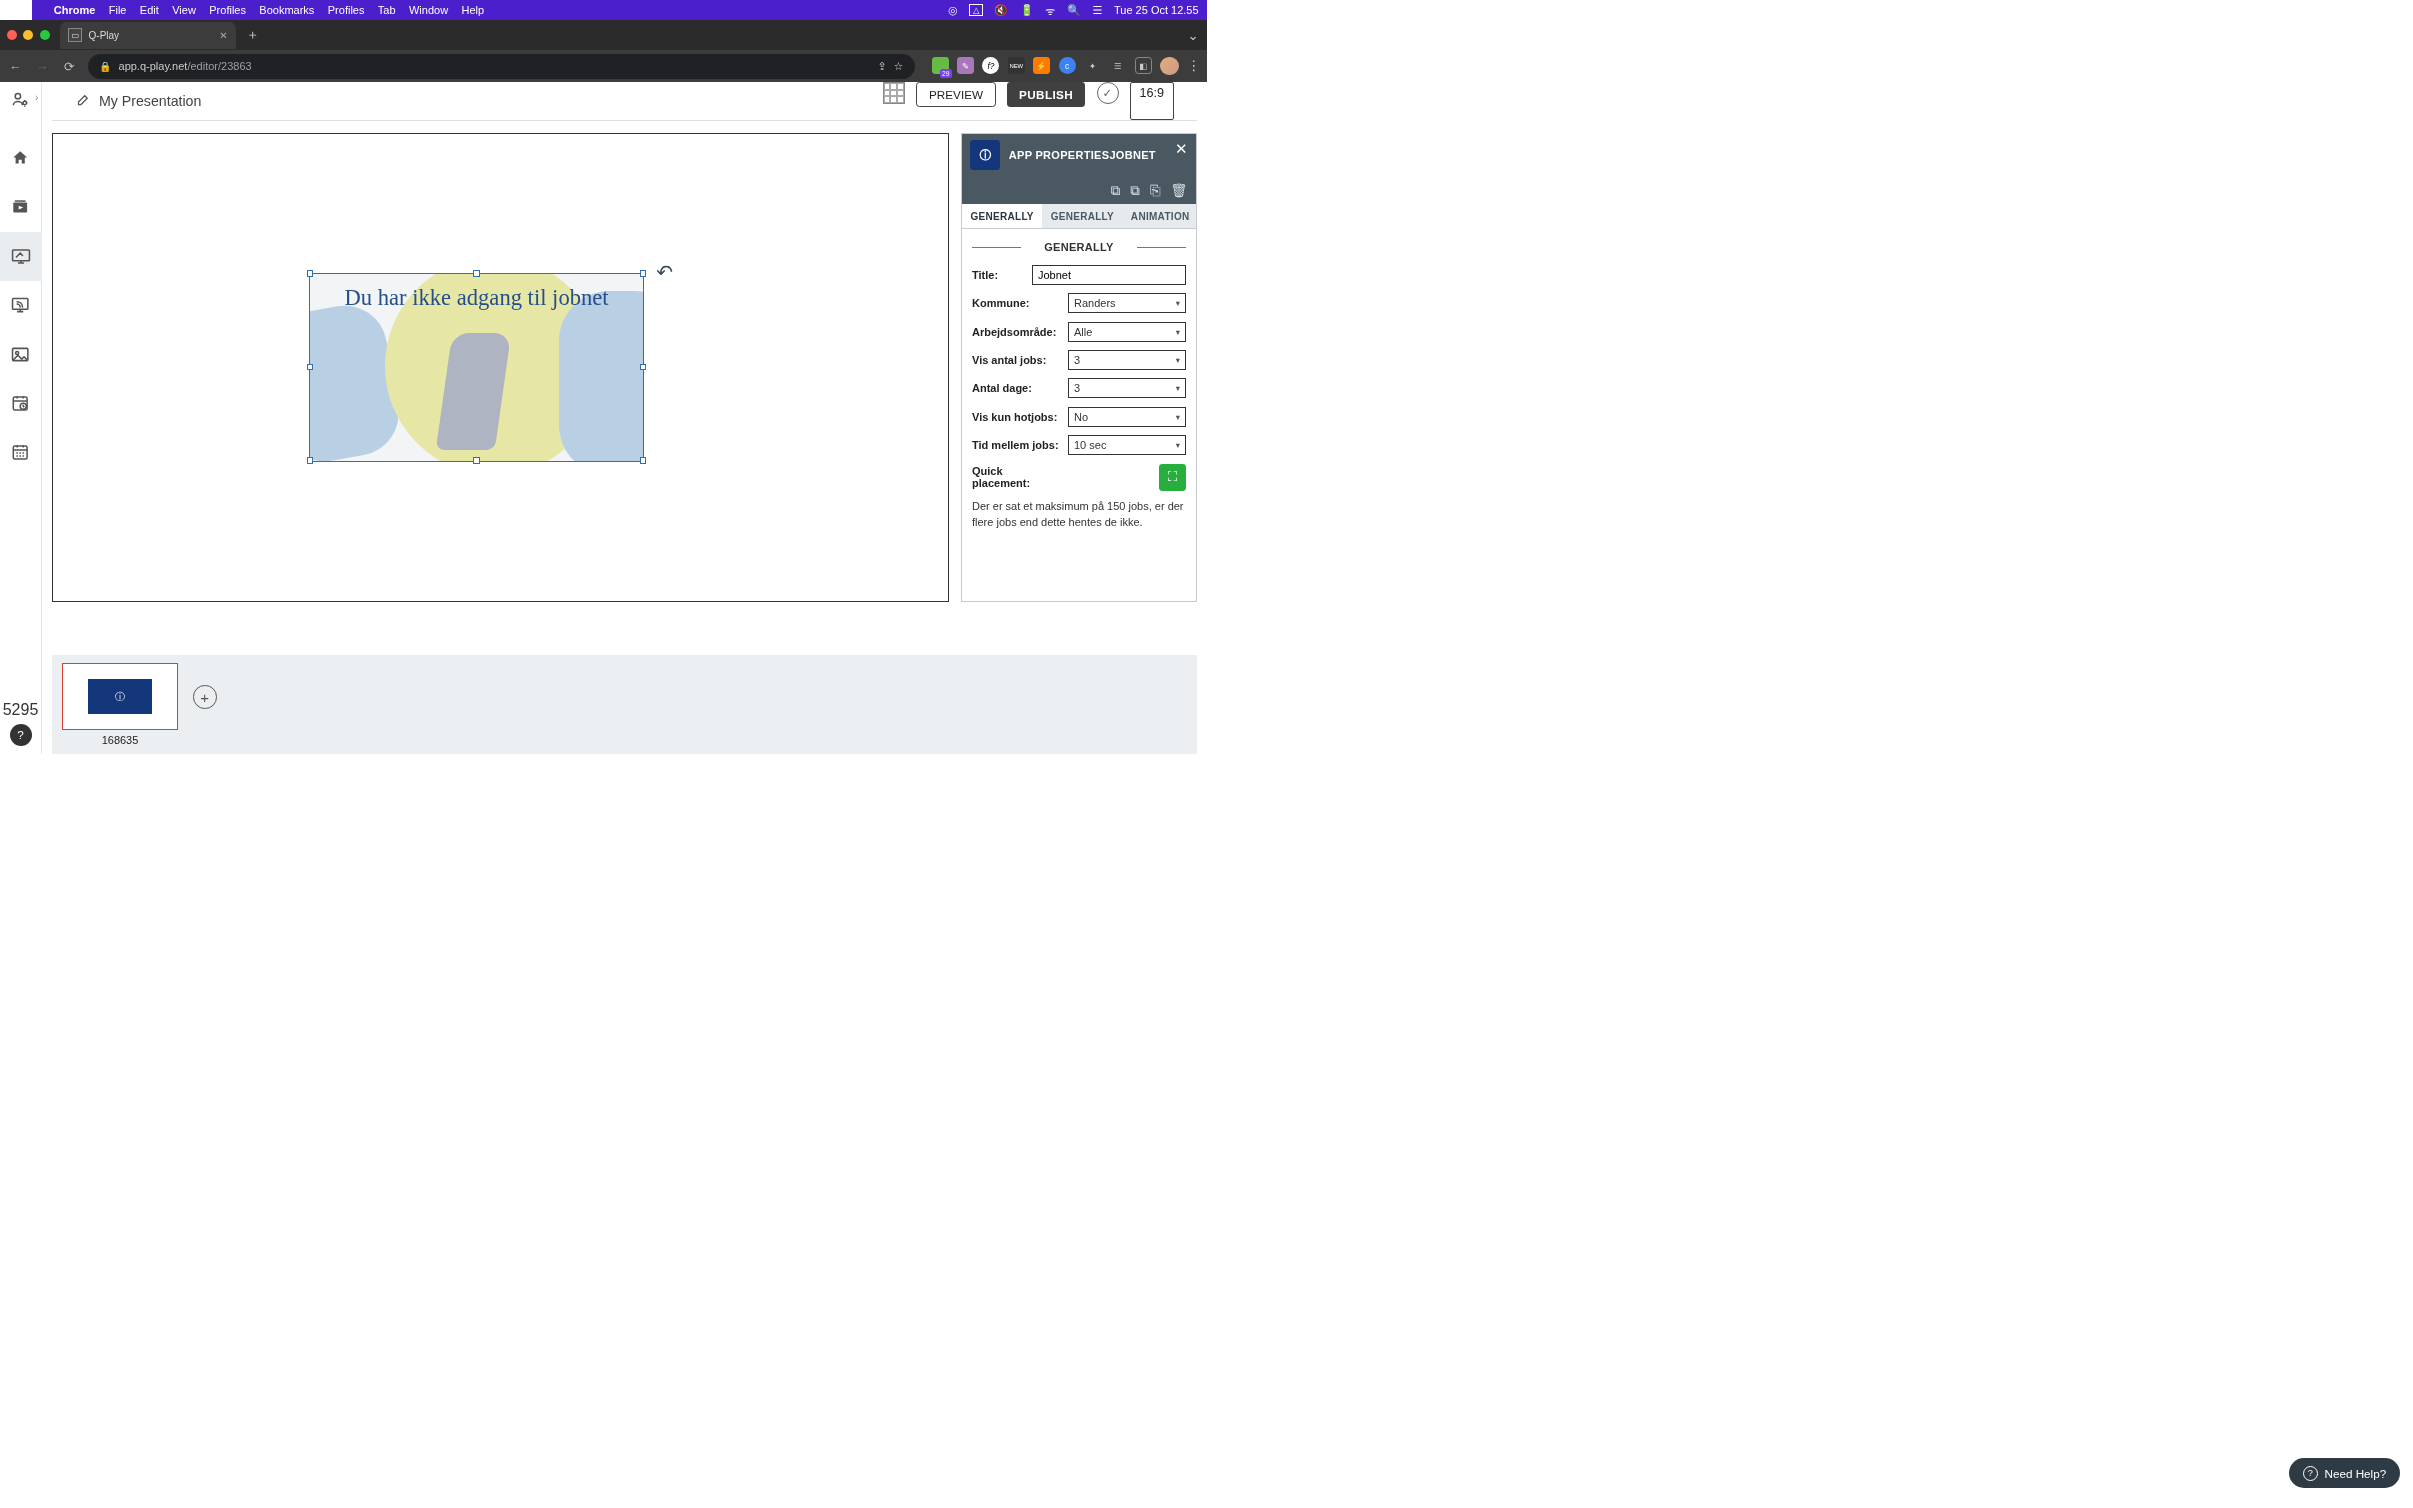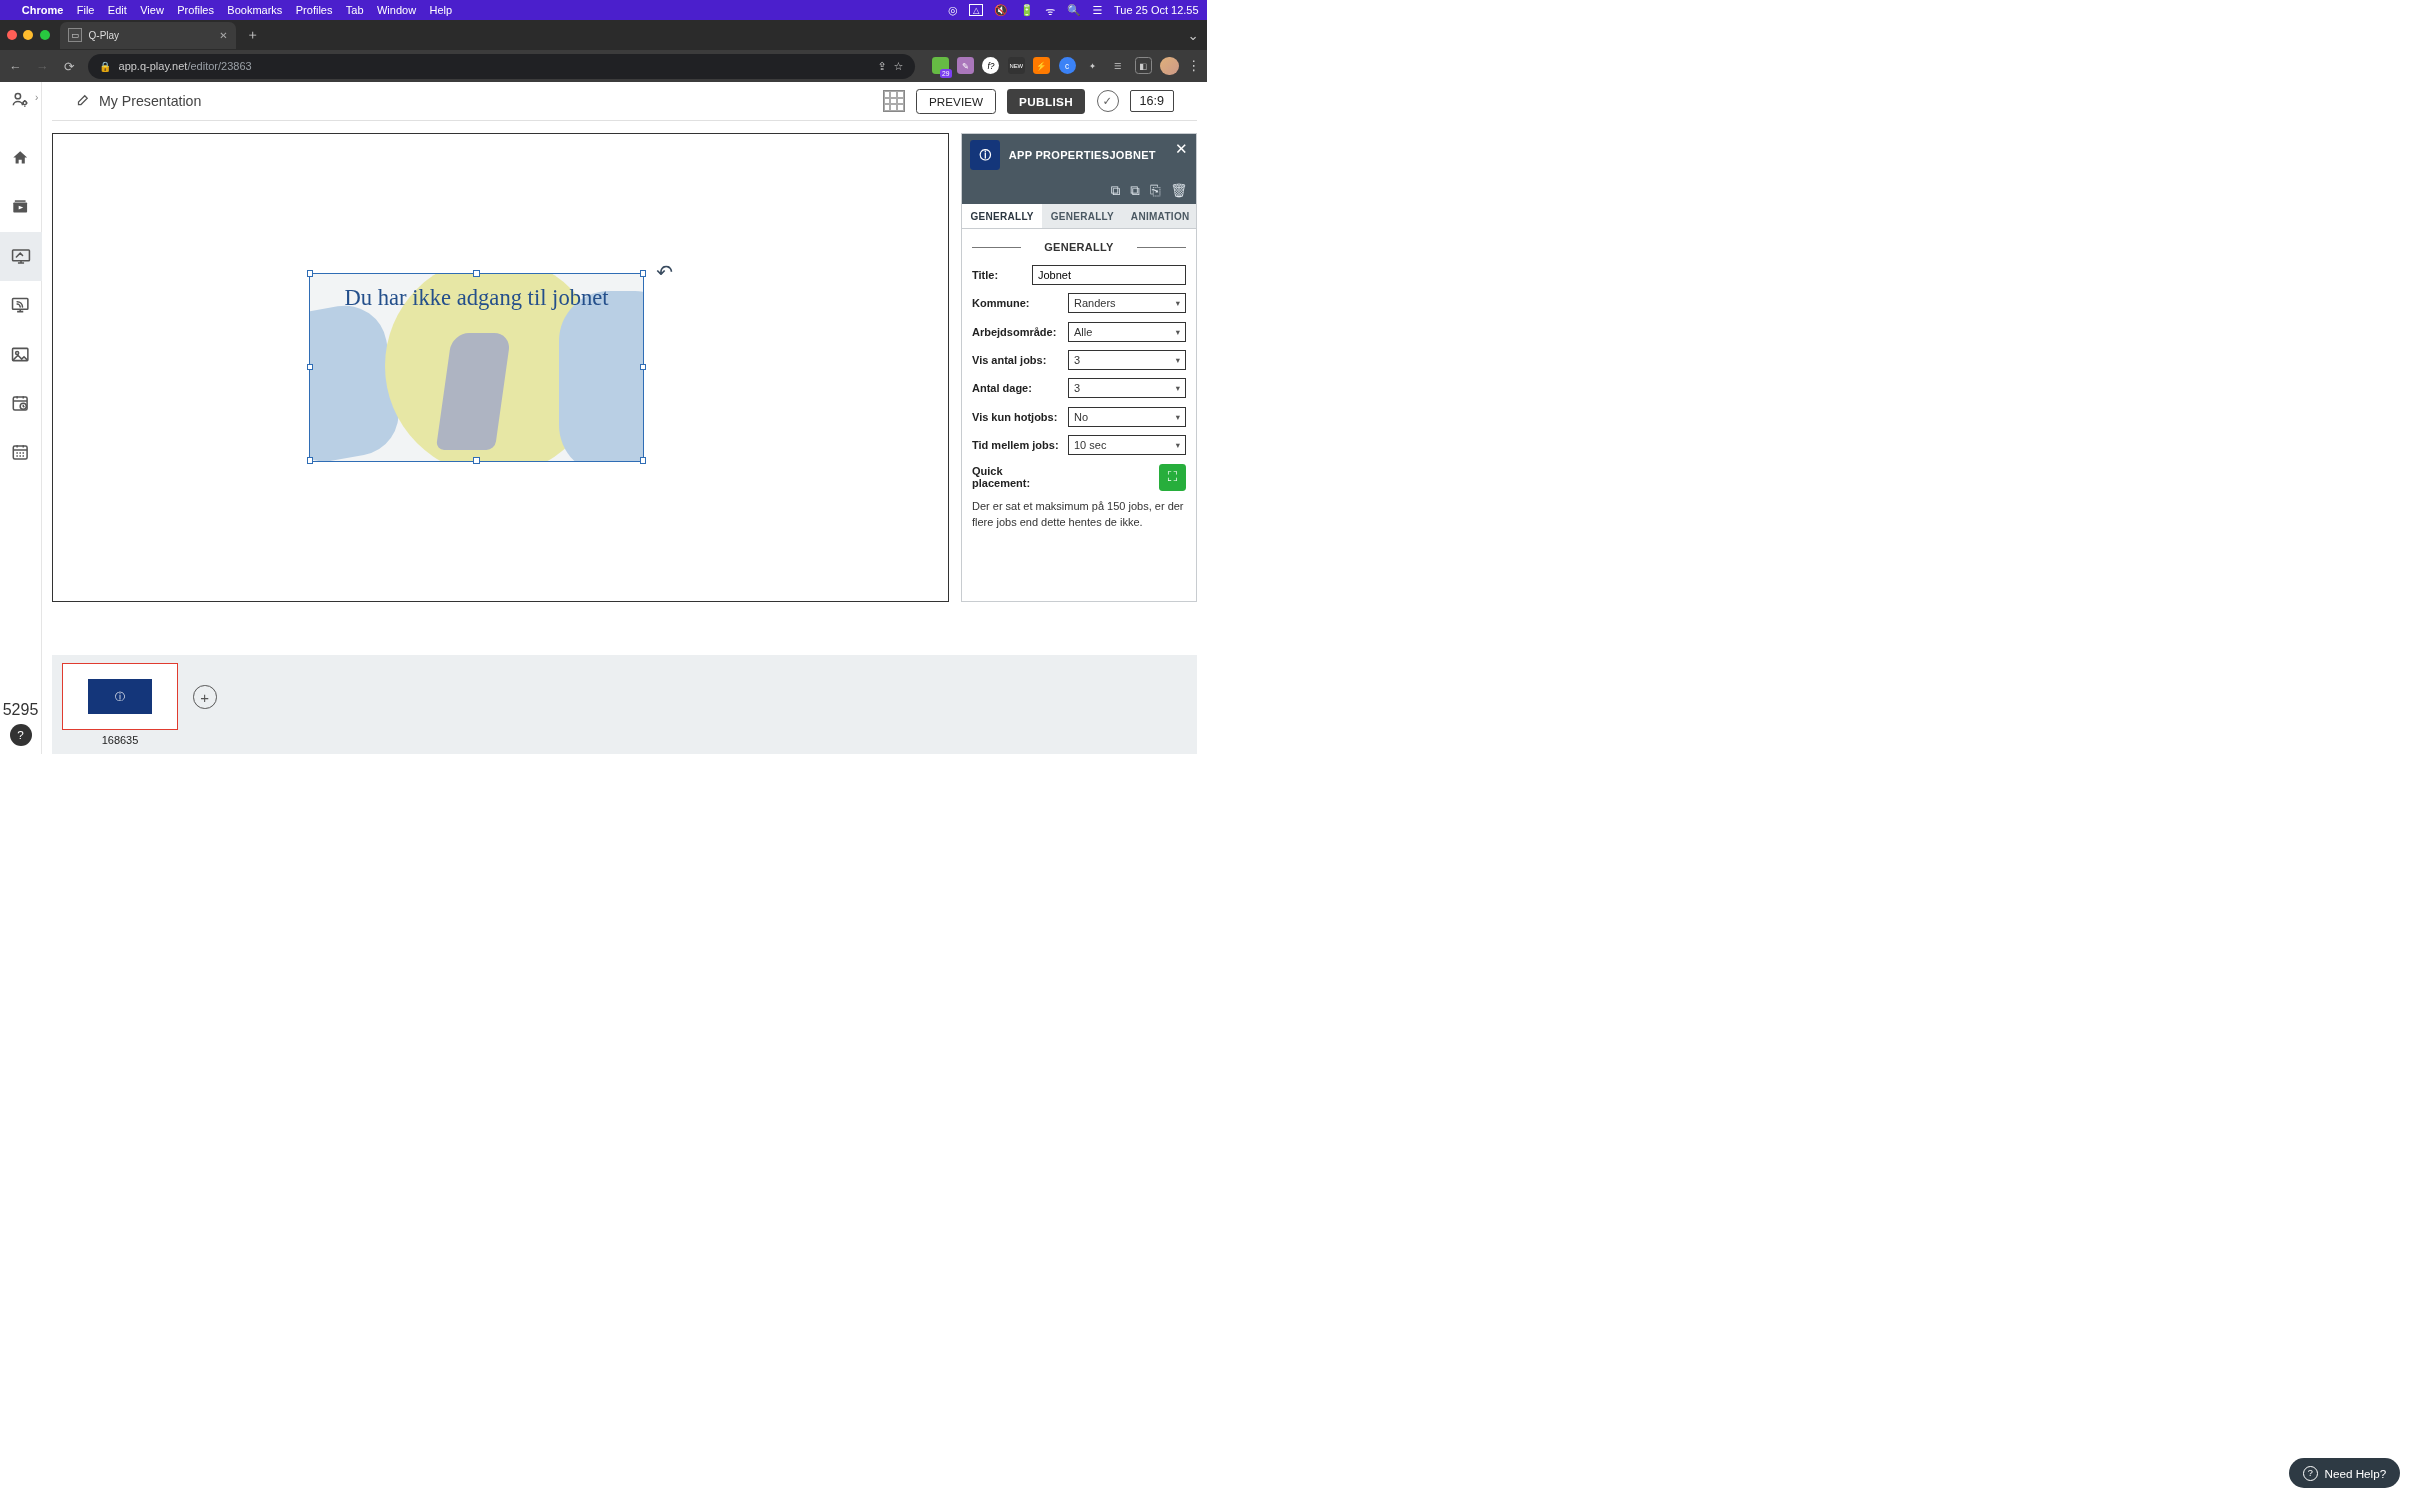--- a/index.html
+++ b/index.html
@@ -1,19 +1,19 @@
 <!DOCTYPE html>
 <html style="font-size:13.4px"><head>
 <meta charset="utf-8">
 <style>
 * { margin: 0; padding: 0; box-sizing: border-box; font-family: -apple-system, BlinkMacSystemFont, "Segoe UI", sans-serif; }
 html, body { width: 1207px; height: 754px; overflow: hidden; background: #fff; }
 
 
-.menubar { height: 20px; background: #4b1fcc; color: #fff; display: flex; align-items: center; padding: 0 8.4px; font-size: 11px; justify-content: space-between; }
+.menubar { height: 20px; background: #4b1fcc; color: #fff; display: flex; align-items: center; padding: 0 8.4px; font-size: 11px; justify-content: space-between; margin-left: 32px; }
 .menubar .left, .menubar .right { display: flex; align-items: center; gap: 13.4px; }
 .menubar .right { gap: 11.7px; }
 .menubar .appname { font-weight: 600; }
 .apple-icon { font-size: 11.7px; }
 
 
 .browser-top { background: #2b2b2b; }
 .tabstrip { height: 30px; display: flex; align-items: center; padding-left: 6.7px; position: relative; }
 .traffic { display: flex; gap: 6.7px; margin-right: 10px; }
 .traffic span { width: 10px; height: 10px; border-radius: 50%; display: block; }
@@ -45,21 +45,21 @@
 .leftcol .chev { position:absolute; top: 10px; left: 35px; color:#888; font-size:10px; }
 .leftcol .navicon { width: 42px; height: 49px; display:flex; align-items:center; justify-content:center; color:#555; font-size:15px; }
 .leftcol .navicon.active { background: #e9ecef; }
 .leftcol .spacer { flex:1; }
 .leftcol .bottomnum { font-size: 16px; color: #333; margin-bottom: 5px; }
 .leftcol .helpcircle { width: 22px; height: 22px; border-radius: 50%; background: #333; color: #fff; display:flex; align-items:center; justify-content:center; font-size:11.7px; margin-bottom: 8.4px; }
 
 .main { flex: 1; display: flex; flex-direction: column; }
 
 
-.apptop { height: 39px; border-bottom: 0.8px solid #e0e0e0; display:flex; align-items:center; padding: 0 23.5px; gap: 11.7px; margin: 0 10px; }
+.apptop { height: 39px; border-bottom: 0.8px solid #e0e0e0; display:flex; padding: 0 23.5px; gap: 11.7px; margin: 0 10px; }
 .apptop .titlewrap { display:flex; align-items:center; gap: 8.4px; color:#333; }
 .apptop .pencil { color:#555; }
 .apptop .presname { font-size: 14.2px; color: #444; }
 .apptop .centergap { flex:1; }
 .apptop .gridicon { width:22px; height:22px; border:0.8px solid #888; display:grid; grid-template-columns:1fr 1fr 1fr; grid-template-rows:1fr 1fr 1fr; }
 .apptop .gridicon span { border:0.4px solid #aaa; }
 .apptop .btn { height: 25px; padding: 0 11.7px; border-radius: 3.4px; font-size: 11.7px; display:flex; align-items:center; cursor:pointer; }
 .apptop .preview { border:1.3px solid #444; background:#fff; color:#222; font-weight:500; }
 .apptop .publish { background:#404040; color:#fff; font-weight:700; letter-spacing:0.4px; }
 .apptop .checkcircle { width:22px; height:22px; border:1.7px solid #666; border-radius:50%; display:flex; align-items:center; justify-content:center; color:#666; font-size:11.7px; }

